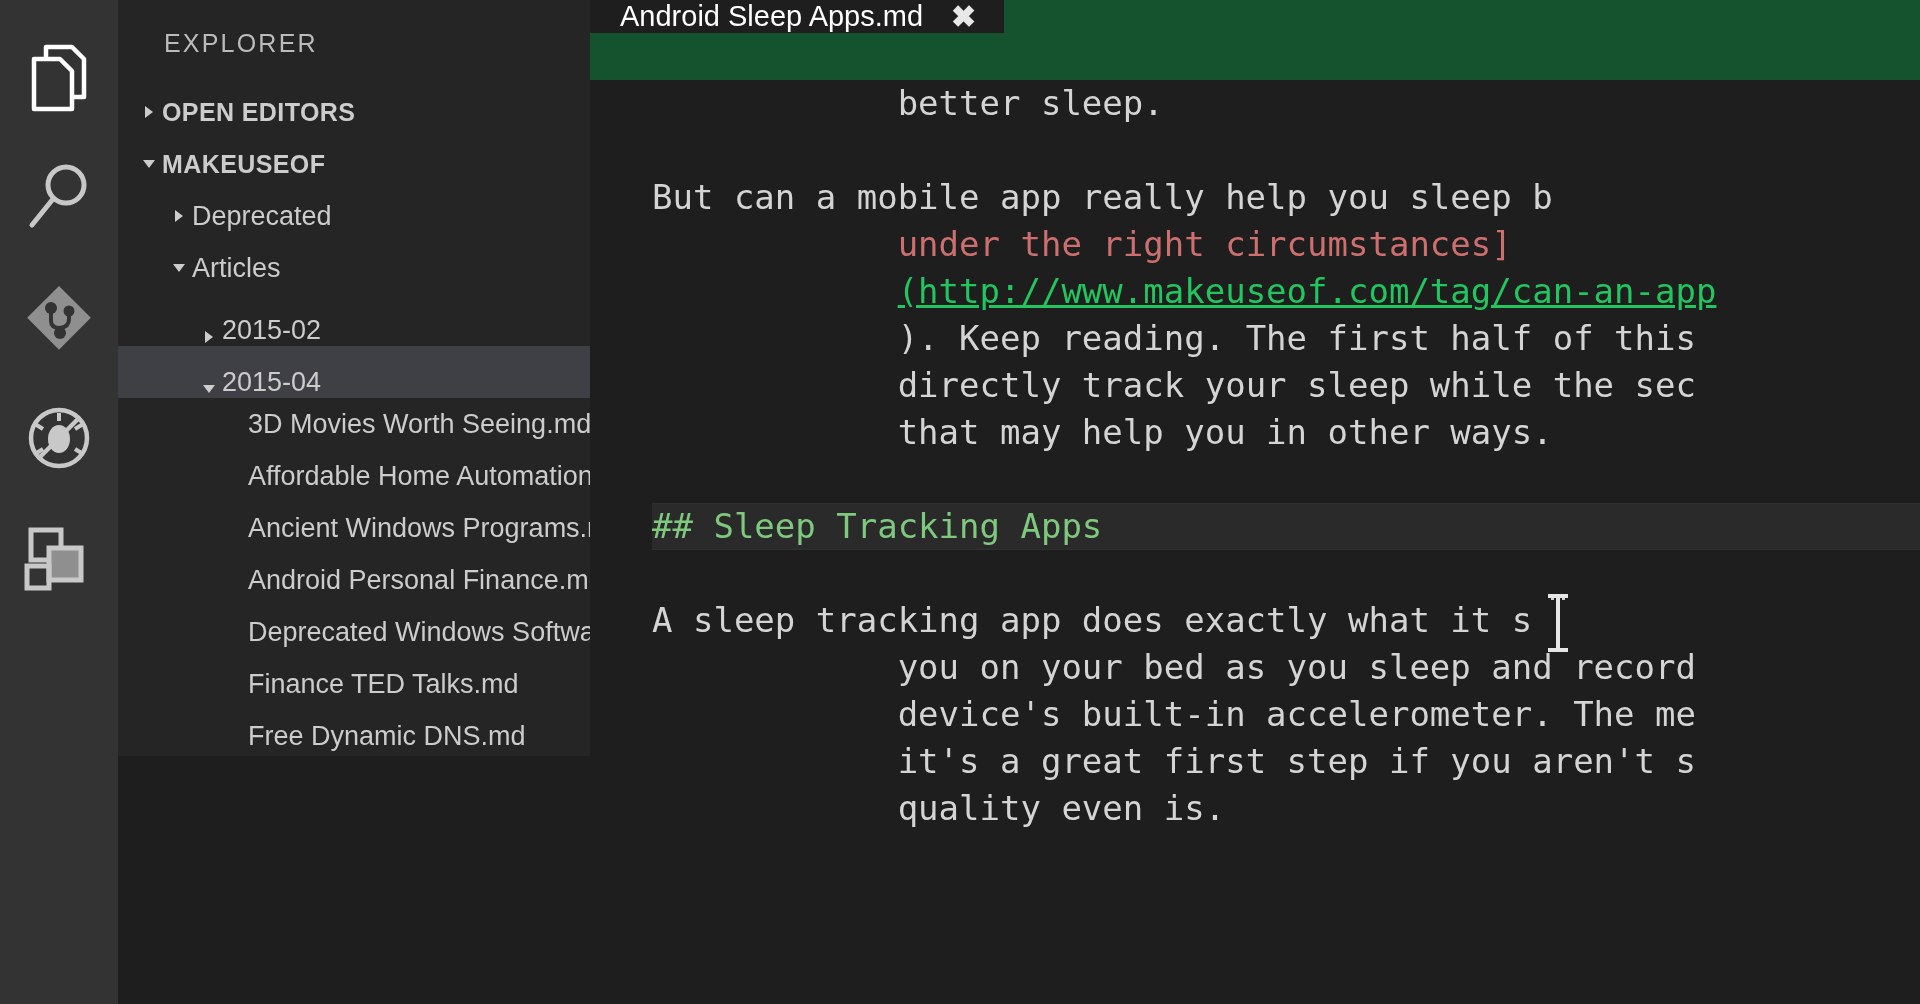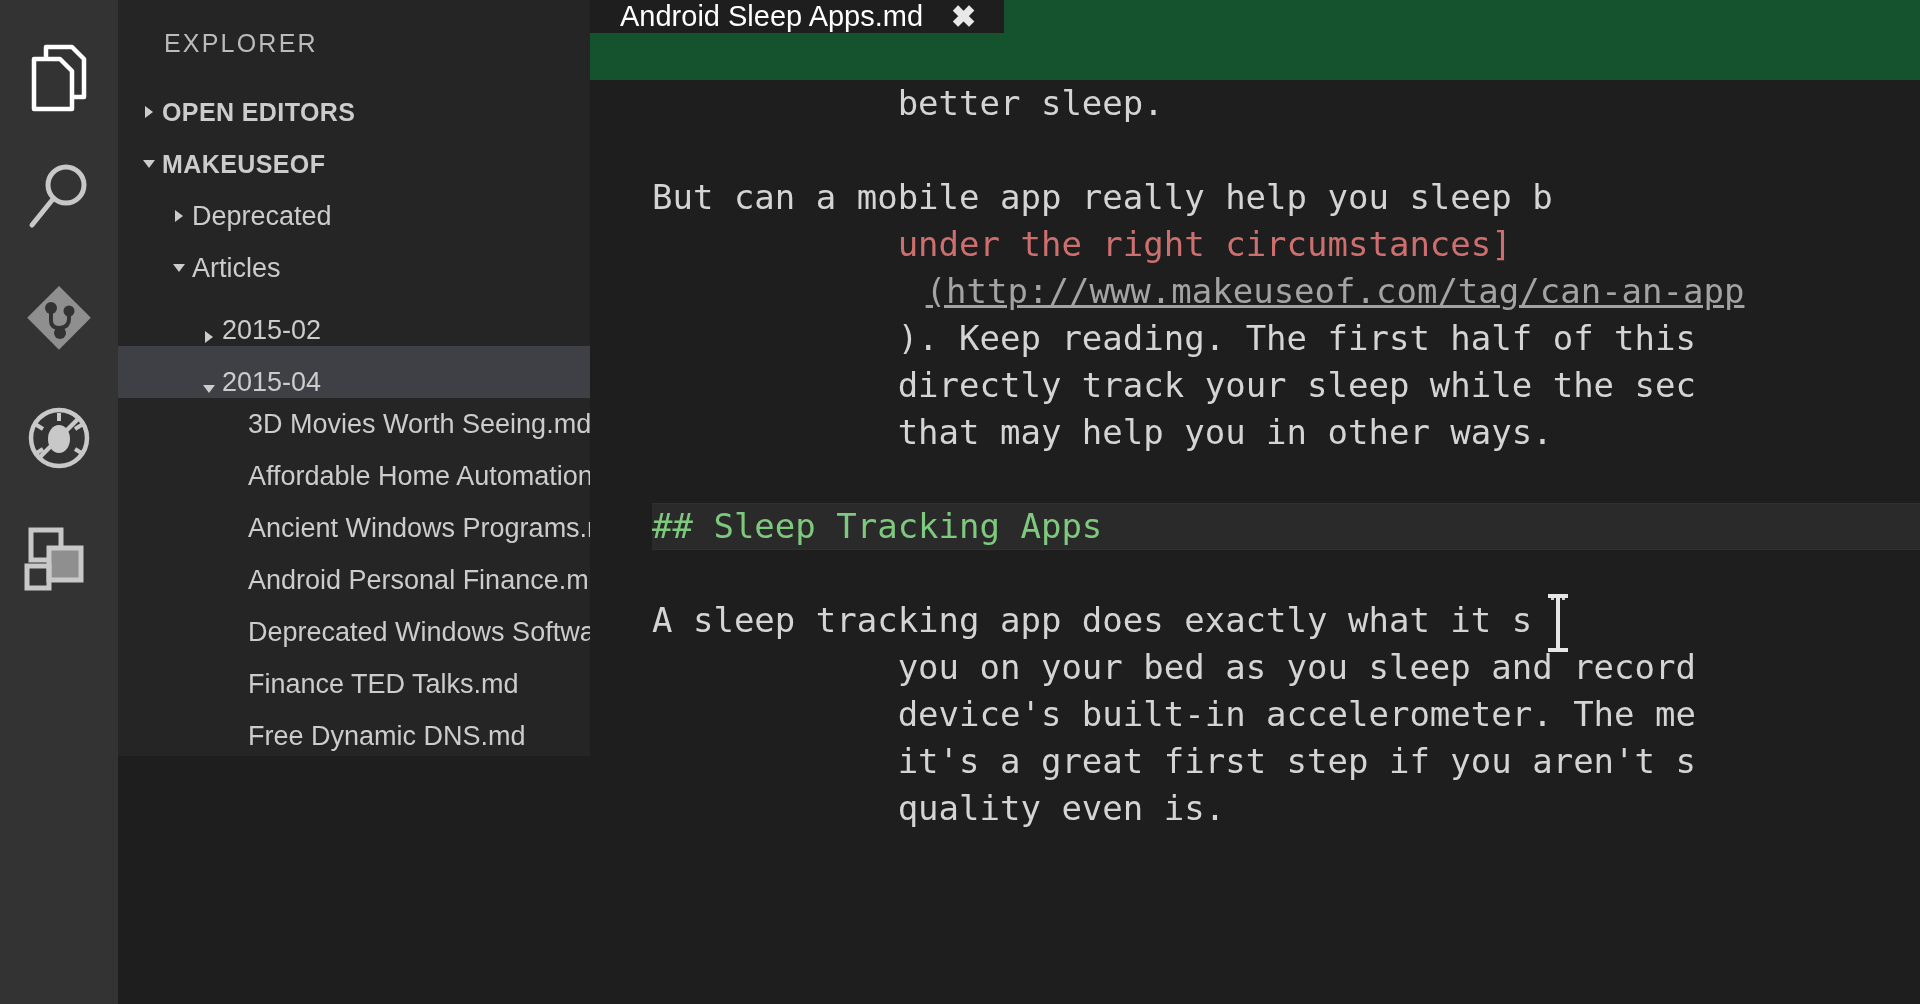--- a/index.html
+++ b/index.html
@@ -172,21 +172,21 @@
     height: 47px;
     line-height: 47px;
     white-space: pre;
     position: relative;
   }
   .line.current {
     background: #2a2a2a;
     box-shadow: inset 0 1px 0 #303030, inset 0 -1px 0 #303030;
   }
   .tok-red { color: #ce6f6f; }
-  .tok-link { color: #a3a3a3; text-decoration: underline; margin-left: 28px; }
+  .tok-link { color: #22c55e; text-decoration: underline; }
   .tok-green { color: #7fc97f; }
   .tok-plain { color: #d4d4d4; }
 
   
   .ibeam {
     position: absolute;
     pointer-events: none;
   }
 </style>
 </head>

